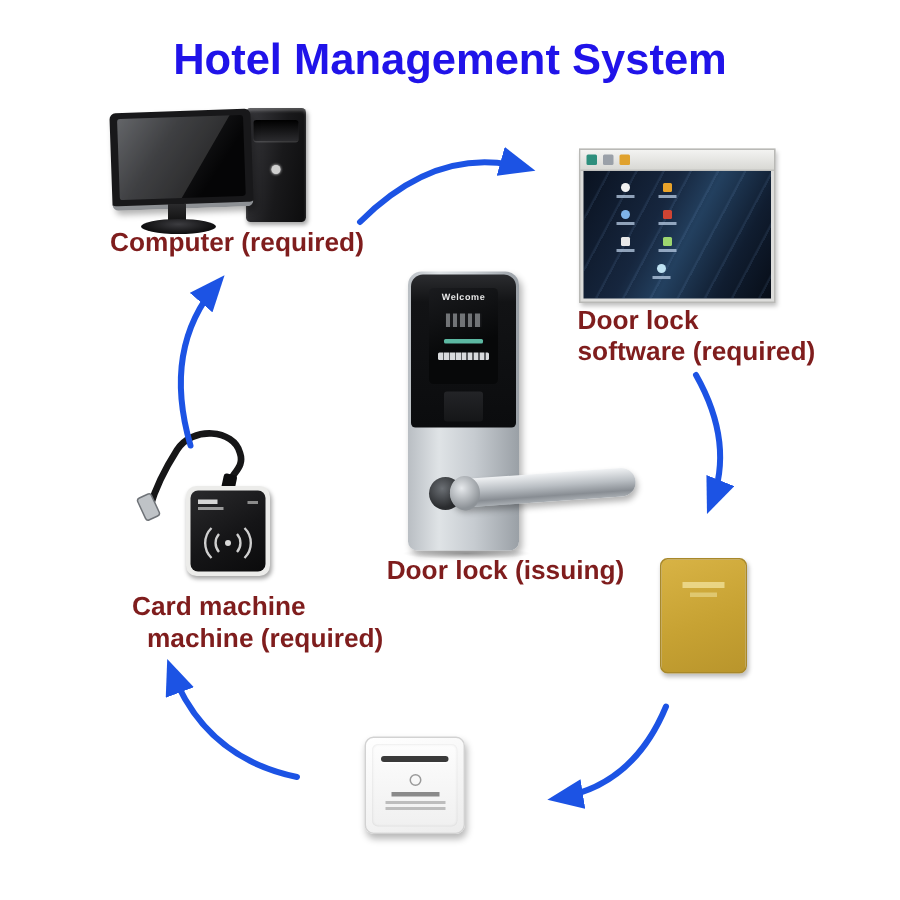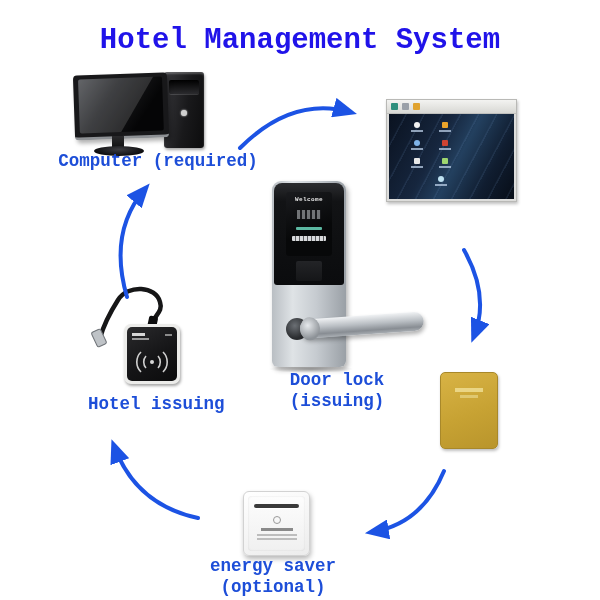--- a/index.html
+++ b/index.html
@@ -1,25 +1,25 @@
 <!DOCTYPE html>
 <html><head>
 <meta charset="utf-8">
 <style>
   html,body{margin:0;padding:0;background:#ffffff;}
   #stage{position:relative;width:600px;height:600px;background:#ffffff;overflow:hidden;
-         font-family:Liberation Mono, monospace;}
+         font-family:Liberation Sans, sans-serif;}
   .abs{position:absolute;}
 
   
   #title{left:0;top:24px;width:600px;text-align:center;font-size:29px;font-weight:700;
          color:#2013e9;letter-spacing:0px;}
 
   
-  .lbl{color:#1d4ed8;font-weight:700;font-size:17.5px;line-height:1.22;}
+  .lbl{color:#7f1d1d;font-weight:700;font-size:17.5px;line-height:1.22;}
 
   
   #computer{left:72px;top:66px;width:175px;height:92px;}
   .tower{position:absolute;left:92px;top:6px;width:40px;height:76px;border-radius:3px;
          background:linear-gradient(100deg,#3a3a3e 0%,#19191b 55%,#0c0c0d 100%);
          box-shadow:inset 0 2px 2px rgba(255,255,255,.25), 1px 2px 3px rgba(0,0,0,.35);}
   .tower:before{content:"";position:absolute;left:5px;top:8px;right:5px;height:14px;border-radius:2px;
          background:linear-gradient(#000,#2b2b2e);box-shadow:0 1px 0 rgba(255,255,255,.15);}
   .tower:after{content:"";position:absolute;left:50%;top:38px;width:6px;height:6px;margin-left:-3px;
          border-radius:50%;background:#cfcfcf;box-shadow:0 0 2px #fff;}
@@ -175,20 +175,24 @@
       <div class="dicon c6" style="left:48px;top:44px;">
           <div class="g"></div>
           <div class="t"></div>
         </div>
       <div class="dicon c7" style="left:44px;top:62px;">
           <div class="g"></div>
           <div class="t"></div>
         </div>
     </div>
   </div>
+  <div class="abs lbl" id="sw-label">
+    <div>Door lock</div>
+    <div>software (required)</div>
+  </div>
 
   <div class="abs" id="doorlock">
     <div class="lock-shadow"></div>
     <div class="plate">
       <div class="panel">
         <div class="display">
           <div class="welcome">Welcome</div>
           <div class="logo-seg"></div>
           <div class="teal-line"></div>
           <div class="num-bar"></div>
@@ -216,38 +220,38 @@
           <circle cx="22" cy="15" r="2" fill="#d8d8d8"></circle>
           <path d="M 16,9 A 9,9 0 0 0 16,21" fill="none" stroke="#cfcfcf" stroke-width="1.6"></path>
           <path d="M 11,5 A 14,14 0 0 0 11,25" fill="none" stroke="#cfcfcf" stroke-width="1.6"></path>
           <path d="M 28,9 A 9,9 0 0 1 28,21" fill="none" stroke="#cfcfcf" stroke-width="1.6"></path>
           <path d="M 33,5 A 14,14 0 0 1 33,25" fill="none" stroke="#cfcfcf" stroke-width="1.6"></path>
         </svg>
       </div>
     </div>
   </div>
   <div class="abs lbl" id="cardmachine-label">
-    <div>Hotel issuing</div>
+    <div>Card machine</div>
+    <div class="l2">machine (required)</div>
   </div>
 
   <div class="abs" id="keycard">
     <div class="t1"></div>
     <div class="t2"></div>
   </div>
 
   <div class="abs" id="energysaver">
     <div class="inner">
       <div class="slot"></div>
       <div class="sym"></div>
       <div class="tx1"></div>
       <div class="tx2"></div>
       <div class="tx3"></div>
     </div>
   </div>
-  <div class="abs lbl" id="energysaver-label">energy saver (optional)</div>
 
   <svg id="arrows">
     <defs>
       <marker id="ah" markerWidth="6" markerHeight="5" refX="4.2" refY="2.5" orient="auto">
         <path d="M0,0 L6,2.5 L0,5 z" fill="#1c53e4"></path>
       </marker>
       <linearGradient id="ag" x1="0" y1="0" x2="1" y2="0">
         <stop offset="0" stop-color="#2e72ef"></stop>
           <stop offset="1" stop-color="#1441d6"></stop>
       </linearGradient>

